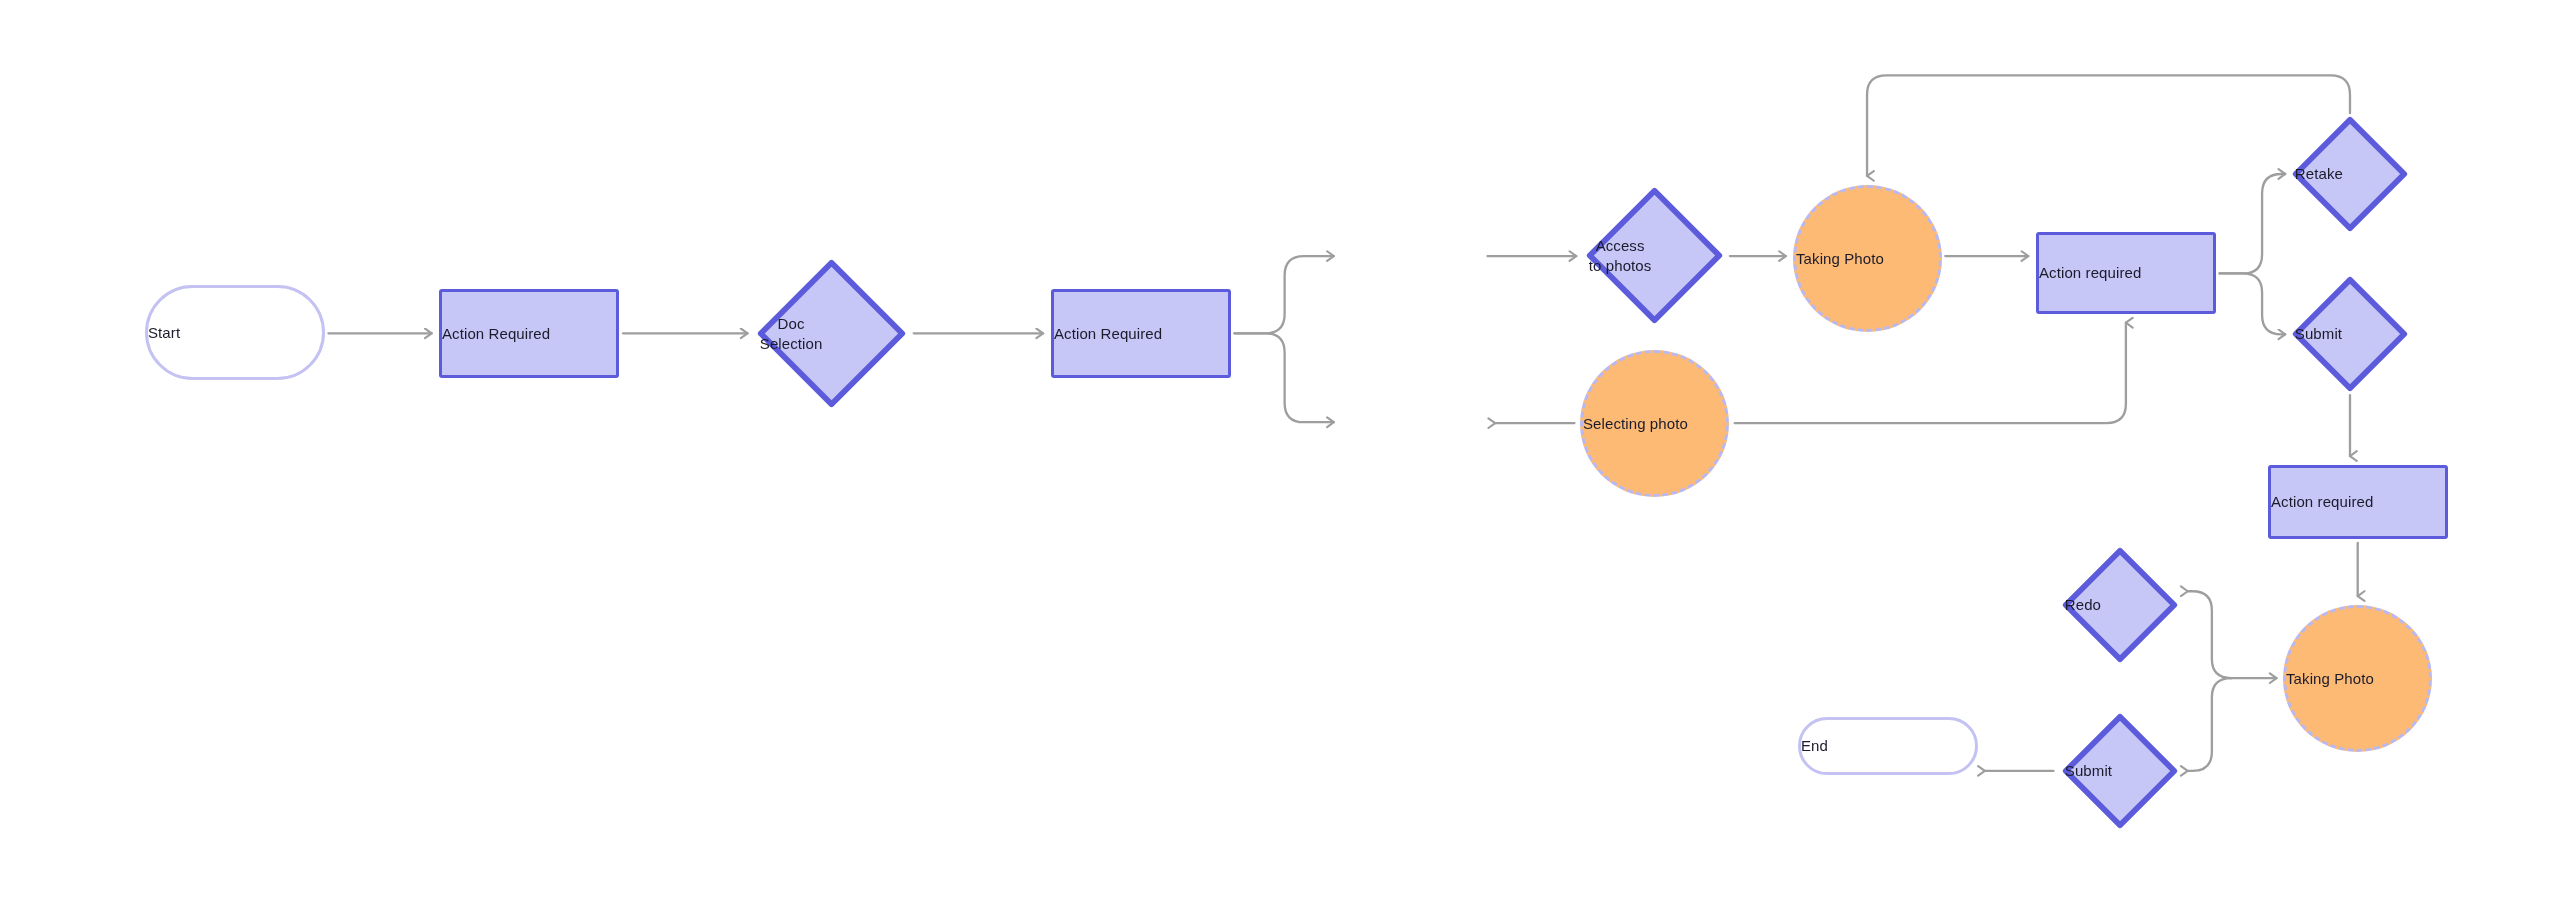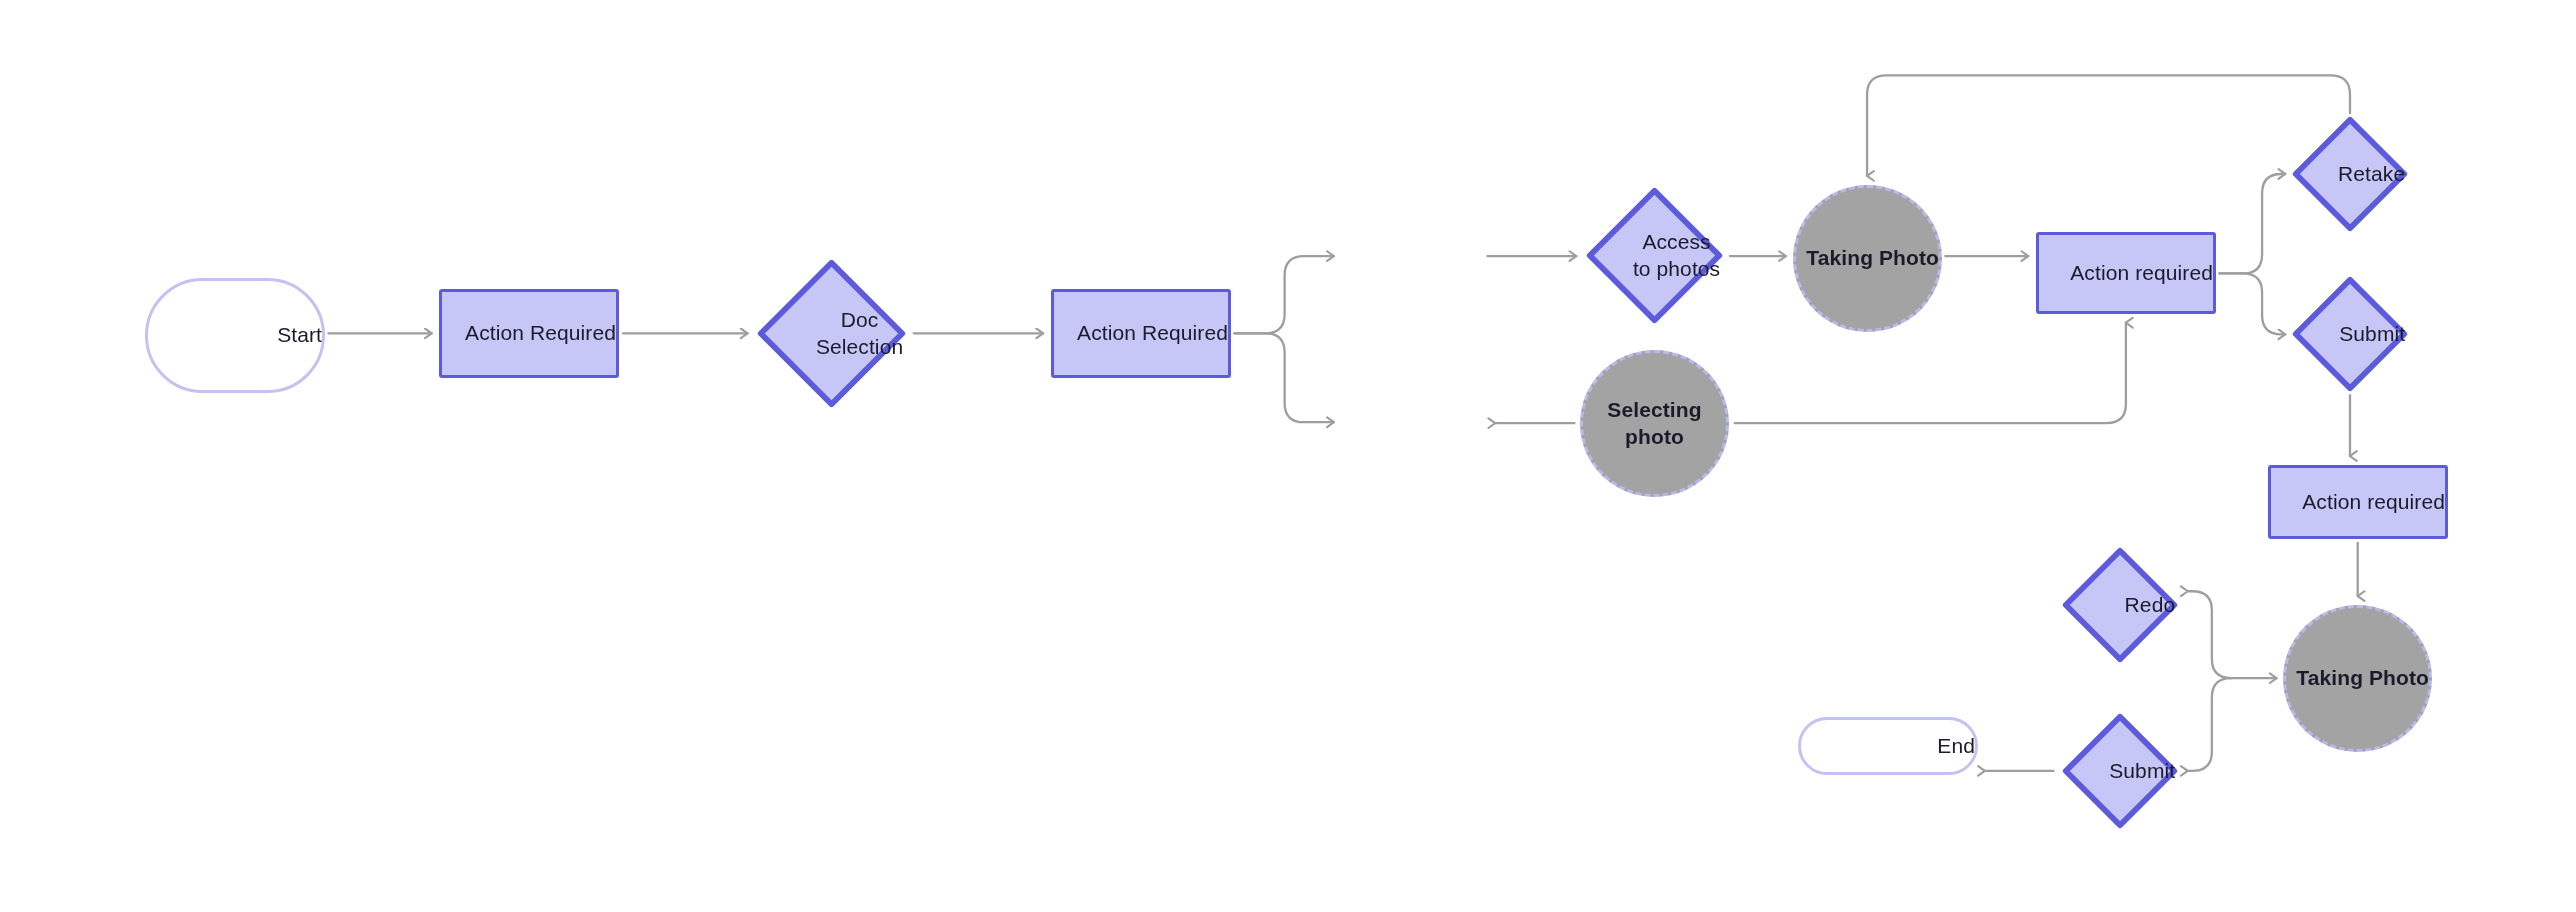--- a/index.html
+++ b/index.html
@@ -24,47 +24,46 @@
     left: 0;
     top: 0;
     width: 2576px;
     height: 913px;
     pointer-events: none;
   }
   .node {
     position: absolute;
     display: flex;
     align-items: center;
-    justify-content: flex-end;
+    justify-content: flex-start;
     box-sizing: border-box;
     text-align: center;
     color: #1b1b2b;
-    font-size: 21px;
+    font-size: 15px;
     line-height: 1.28;
     letter-spacing: 0.1px;
     -webkit-font-smoothing: antialiased;
   }
   
   .n-rect {
     background: #c6c6f7;
     border: 3.9px solid #5b5bdb;
     border-radius: 3px;
   }
   
   .n-stadium {
     background: #ffffff;
     border: 3.9px solid #c3c2f2;
     border-radius: 965px;
   }
   
   .n-circle {
-    background: #a3a3a3;
+    background: #fdba74;
     border: 3.9px dashed #b9b8f0;
     border-radius: 50%;
-    font-weight: bold;
   }
   
   .n-diamond {
     background: transparent;
     border: none;
   }
   .n-diamond .dia-shape {
     position: absolute;
     left: 0; top: 0;
     width: 100%;
@@ -133,21 +132,21 @@
       <path d="M2441,562 L2441,617" marker-end="url(#ahd)"></path>
 
       <path d="M2310,702 L2357,702" marker-end="url(#ah)"></path>
       <path d="M2310,702 Q2290,702 2290,682 L2290,632 Q2290,612 2270,612 L2265,612" marker-end="url(#ahl)"></path>
       <path d="M2310,702 Q2290,702 2290,722 L2290,778 Q2290,798 2270,798 L2265,798" marker-end="url(#ahl)"></path>
 
       <path d="M2126,798 L2055,798" marker-end="url(#ahl)"></path>
     </g>
   </svg>
 
-  <div class="node n-stadium" style="left:145px; top:278px; width:180px; height:115px;">
+  <div class="node n-stadium" style="left:145px; top:285px; width:180px; height:95px;">
     <span class="lbl">Start</span>
   </div>
 
   <div class="node n-rect" style="left:439px; top:289px; width:180px; height:89px;">
     <span class="lbl">Action Required</span>
   </div>
 
   <div class="node n-diamond" style="left:754px; top:256px; width:155px; height:155px;">
     <svg class="dia-shape" viewBox="0 0 160 160">
       <path d="M80 7 L153 80 L80 153 L7 80 Z" fill="#c6c6f7" stroke="#5b5bdb" stroke-width="6" stroke-linejoin="round"></path>

